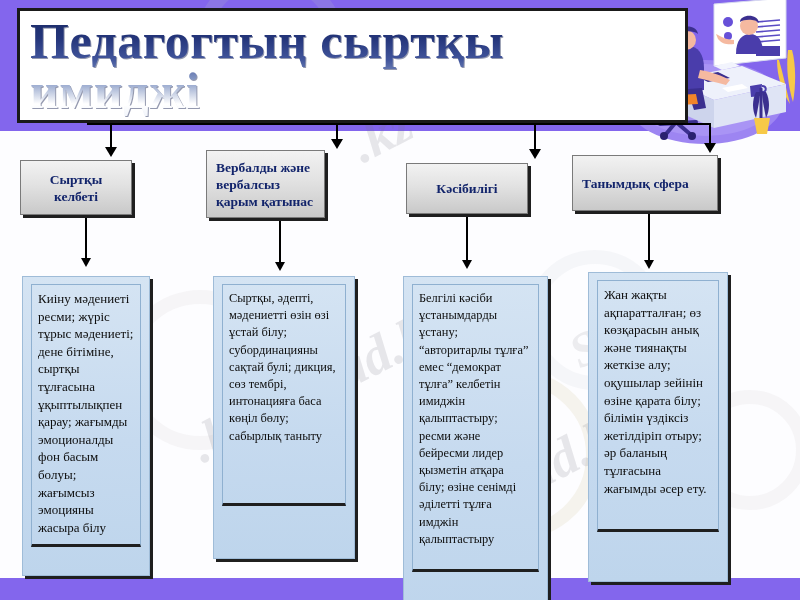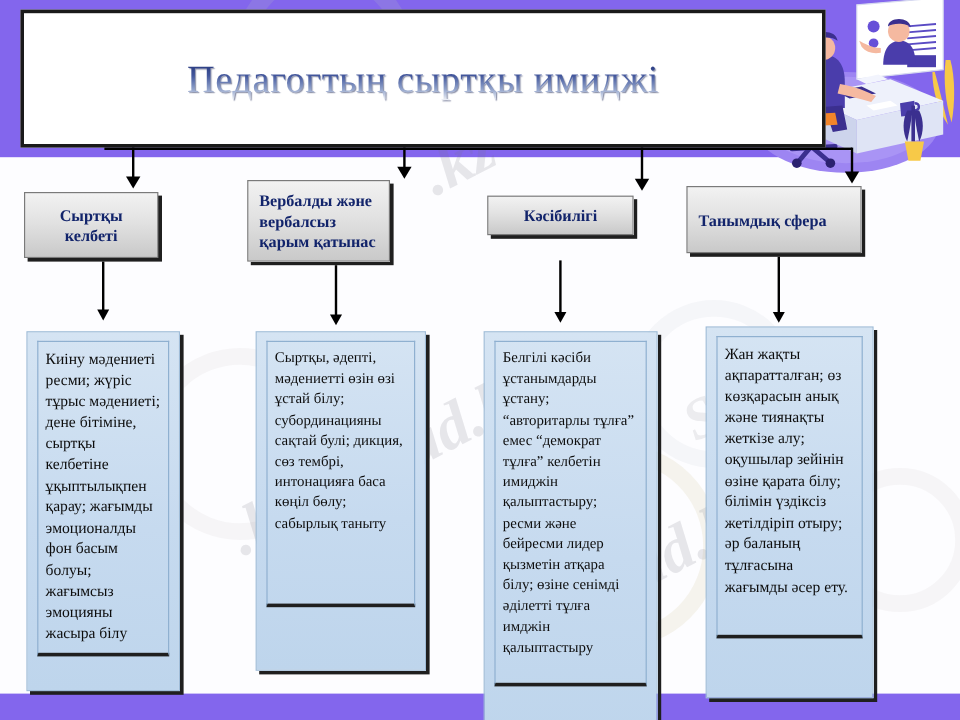--- a/index.html
+++ b/index.html
@@ -74,22 +74,22 @@
   .title-box {
     position: absolute;
     left: 17px; top: 8px;
     width: 671px; height: 115px;
     background: #ffffff;
     border: 3px solid #1a1a1a;
     display: flex; align-items: center; justify-content: center;
   }
   .title-text {
     font-family: "Liberation Serif", "DejaVu Serif", serif;
-    font-weight: normal;
-    font-size: 32px;
+    font-weight: bold;
+    font-size: 50px;
     line-height: 50px;
     text-align: left;
     letter-spacing: 0.5px;
     background: linear-gradient(to bottom,
                 #1b2a66 0%, #24357a 22%, #42569c 44%,
                 #8ea0c9 66%, #ffffff 88%, #f2f5fb 100%);
     -webkit-background-clip: text;
     background-clip: text;
     color: transparent;
     -webkit-text-fill-color: transparent;
@@ -290,21 +290,21 @@
   <div class="arrowhead" style="left:704px; top:143px;"></div>
 
   <div class="cat-box" style="left:20px; top:160px; width:112px; height:55px;">
     <div class="cat-label center">Сыртқы келбеті</div>
   </div>
 
   <div class="cat-box" style="left:206px; top:150px; width:119px; height:68px;">
     <div class="cat-label left">Вербалды және вербалсыз қарым қатынас</div>
   </div>
 
-  <div class="cat-box" style="left:406px; top:163px; width:122px; height:33px;">
+  <div class="cat-box" style="left:406px; top:163px; width:122px; height:51px;">
     <div class="cat-label center">Кәсібилігі</div>
   </div>
 
   <div class="cat-box" style="left:572px; top:155px; width:146px; height:56px;">
     <div class="cat-label left">Танымдық сфера</div>
   </div>
 
   <div class="conn vline" style="left:85px; top:218px; height:42px;"></div>
   <div class="arrowhead thin" style="left:81px; top:258px;"></div>
 
@@ -312,21 +312,21 @@
   <div class="arrowhead thin" style="left:275px; top:262px;"></div>
 
   <div class="conn vline" style="left:466px; top:217px; height:45px;"></div>
   <div class="arrowhead thin" style="left:462px; top:260px;"></div>
 
   <div class="conn vline" style="left:648px; top:214px; height:48px;"></div>
   <div class="arrowhead thin" style="left:644px; top:260px;"></div>
 
   <div class="content-box" style="left:22px; top:276px; width:128px; height:300px;">
     <div class="content-inner" style="height:263px;">
-      <div class="content-text">Киіну мәдениеті ресми; жүріс тұрыс мәдениеті; дене бітіміне, сыртқы келбетіне ұқыптылықпен қарау; жағымды эмоционалды фон басым болуы; жағымсыз эмоцияны жасыра білу</div>
+      <div class="content-text">Киіну мәдениеті ресми; жүріс тұрыс мәдениеті; дене бітіміне, сыртқы тұлғасына ұқыптылықпен қарау; жағымды эмоционалды фон басым болуы; жағымсыз эмоцияны жасыра білу</div>
     </div>
   </div>
 
   <div class="content-box" style="left:213px; top:276px; width:142px; height:283px;">
     <div class="content-inner" style="height:222px;">
       <div class="content-text small">Сыртқы, әдепті, мәдениетті өзін өзі ұстай білу; субординацияны сақтай булі; дикция, сөз тембрі, интонацияға баса көңіл бөлу; сабырлық таныту</div>
     </div>
   </div>
 
   <div class="content-box" style="left:403px; top:276px; width:145px; height:344px;">

